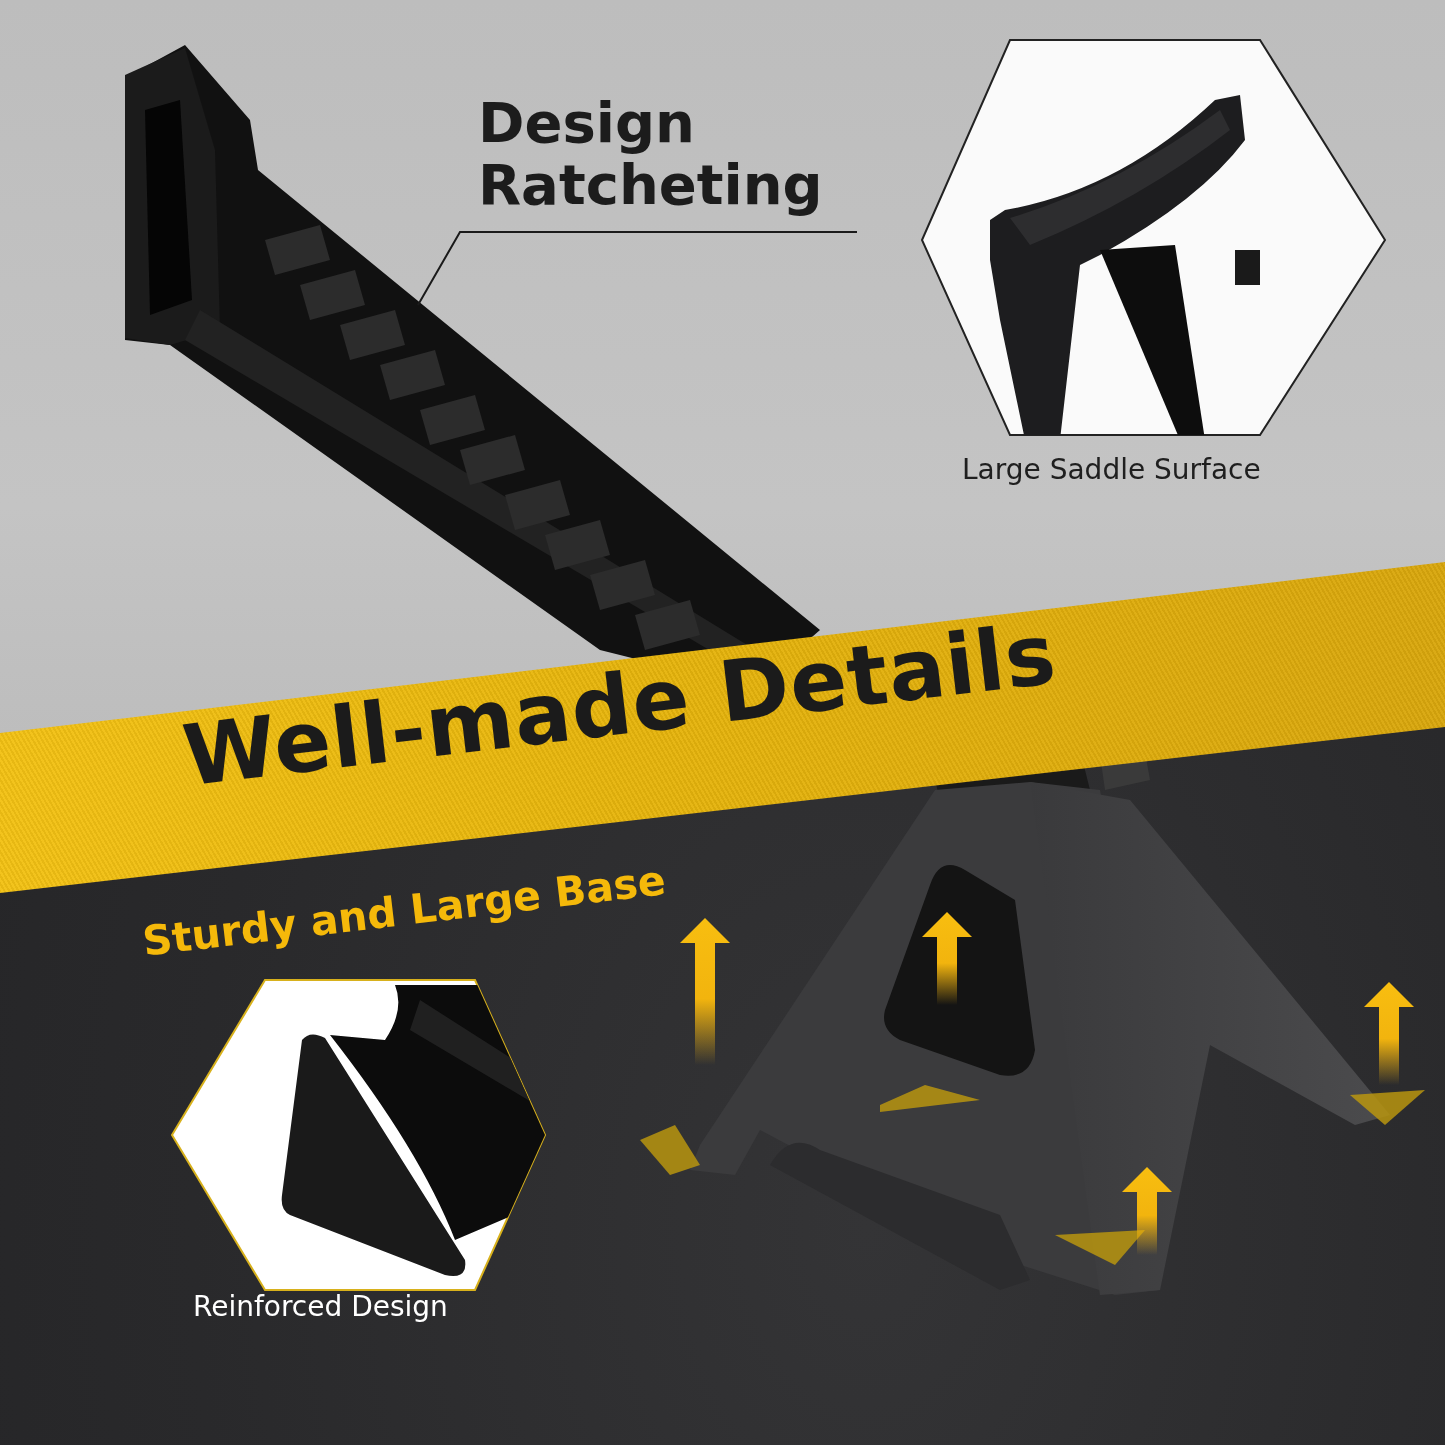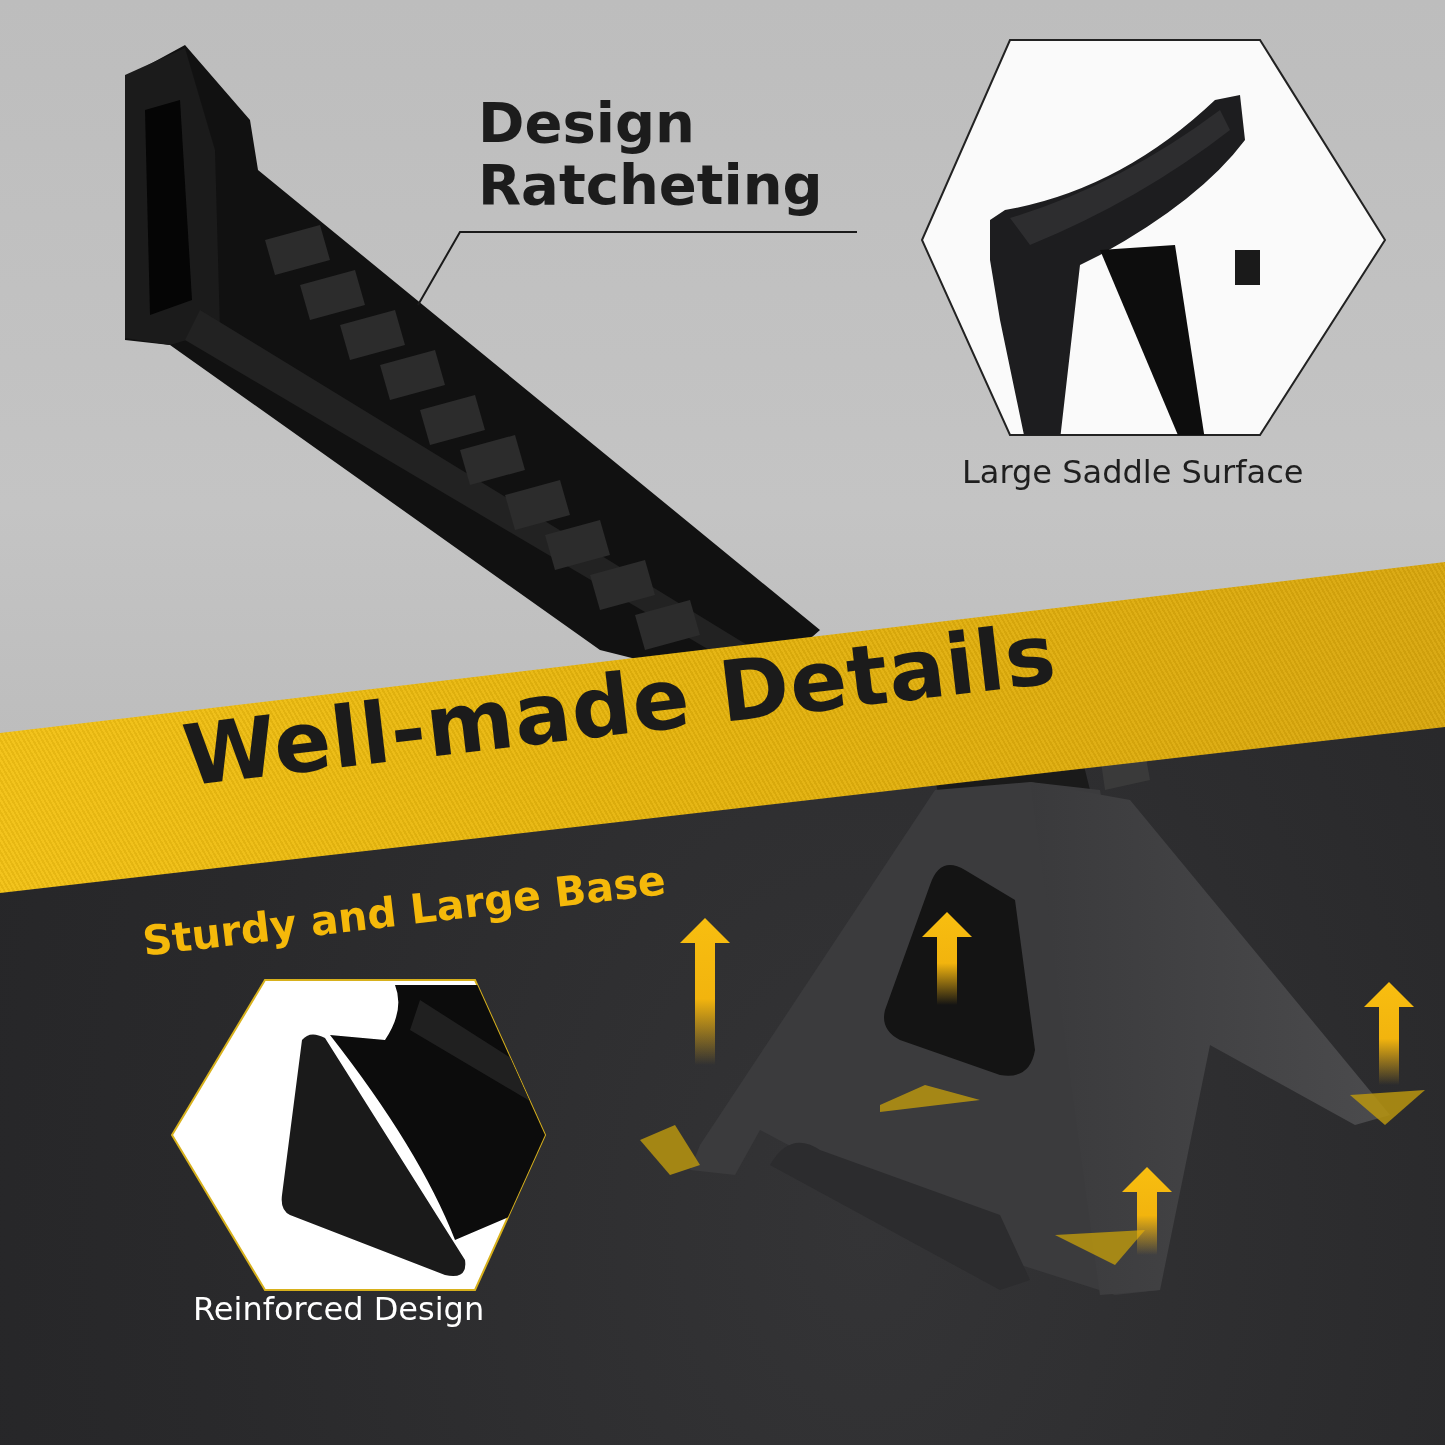--- a/index.html
+++ b/index.html
@@ -9,21 +9,21 @@
   .bg-dark { position: absolute; inset: 0; background: radial-gradient(ellipse at 60% 85%, #343436 0%, #29292b 55%, #232325 100%); clip-path: polygon(0 870px, 1445px 700px, 1445px 1445px, 0 1445px); }
   svg.art { position: absolute; left: 0; top: 0; }
   .banner { position: absolute; left: 0; top: 0; width: 1445px; height: 1445px; pointer-events: none; }
   .banner-shape { position: absolute; inset: 0; clip-path: polygon(0 733px, 1445px 562px, 1445px 727px, 0 893px);
     background: repeating-linear-gradient(60deg, rgba(0,0,0,0.05) 0 2px, rgba(255,255,255,0.04) 2px 4px), linear-gradient(90deg, #f3c214 0%, #e6b40c 45%, #d9a70d 100%); }
   .banner-title { position: absolute; left: 178px; top: 708px; transform-origin: left top; transform: rotate(-6.75deg);
     font-family: "DejaVu Sans", sans-serif; font-weight: bold; font-size: 84px; color: #1b1b1b; white-space: nowrap; letter-spacing: 1px; }
   .sub-title { position: absolute; left: 140px; top: 918px; transform-origin: left top; transform: rotate(-6.75deg);
     font-family: "DejaVu Sans", sans-serif; font-weight: bold; font-size: 41px; color: #f5b90a; white-space: nowrap; }
   .rd-title { position: absolute; left: 478px; top: 92px; font-family: "DejaVu Sans", sans-serif; font-weight: bold; font-size: 56px; line-height: 62px; color: #1c1c1c; }
-  .cap { position: absolute; font-family: "DejaVu Sans", sans-serif; font-size: 32px; white-space: nowrap; }
+  .cap { position: absolute; font-family: "DejaVu Sans", sans-serif; font-size: 28px; white-space: nowrap; }
   .cap-saddle { left: 962px; top: 453px; color: #1f1f1f; }
   .cap-support { left: 193px; top: 1290px; color: #ffffff; }
 </style>
 </head>
 <body>
 
 <div class="stage">
   <div class="bg-gray"></div>
   <div class="bg-dark"></div>
 

